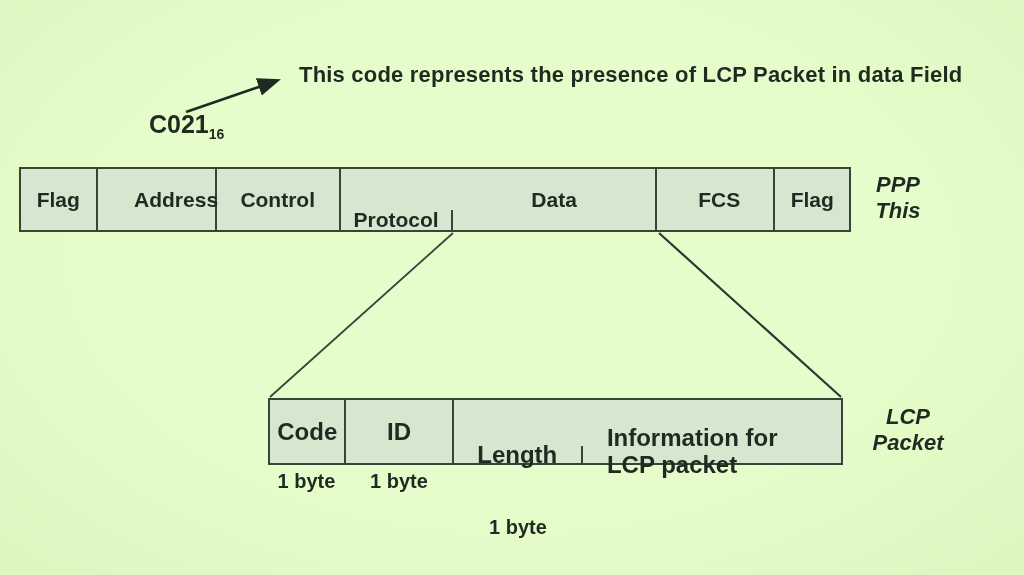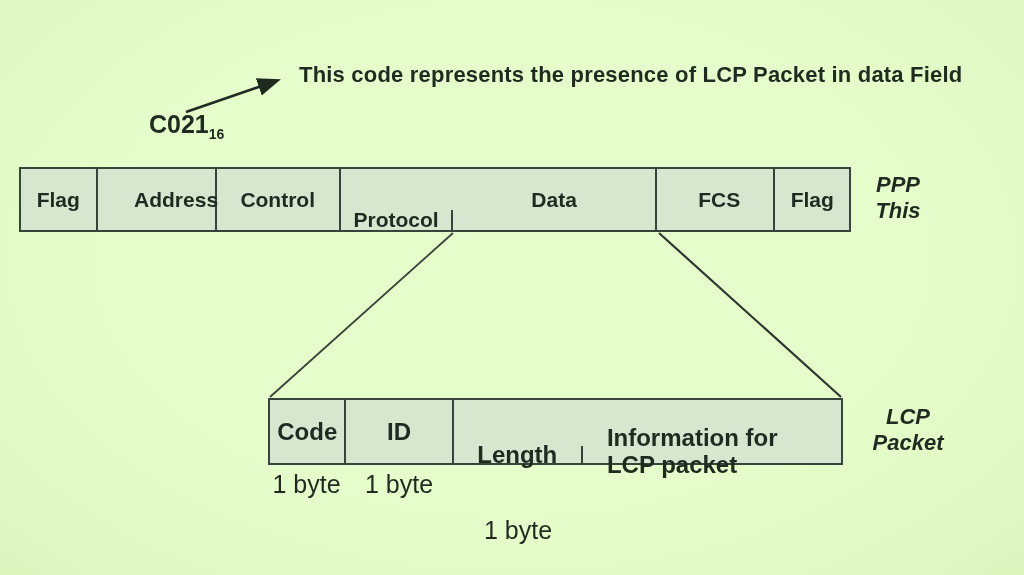--- a/index.html
+++ b/index.html
@@ -33,21 +33,21 @@
     display:flex;align-items:center;justify-content:center;
     border-right:2px solid #36453a;box-sizing:border-box;
     font-weight:700;text-align:left;
   }
   .cell:last-child{border-right:none;}
   .ppp-row .cell{font-size:21px;}
   .lcp-row .cell{font-size:24px;}
   .cell .wrap2{display:block;max-width:210px;line-height:1.12;margin-top:40px;}
   .size-row{
     position:absolute;left:268px;top:470px;width:575px;display:flex;
-    font-size:25px;font-weight:400;
+    font-size:20px;font-weight:700;
   }
   .size-row span{display:block;text-align:center;}
   .side-label{
     position:absolute;text-align:center;
     font-size:22px;font-weight:700;line-height:1.18;font-style:italic;
   }
   .ppp-label{left:855px;top:172px;width:86px;}
   .lcp-label{left:862px;top:404px;width:92px;}
   
   .pw0{width:77px;}  .pw1{width:119px;padding-left:40px;} .pw2{width:125px;} .pw3{width:113px;margin-top:41px;}

